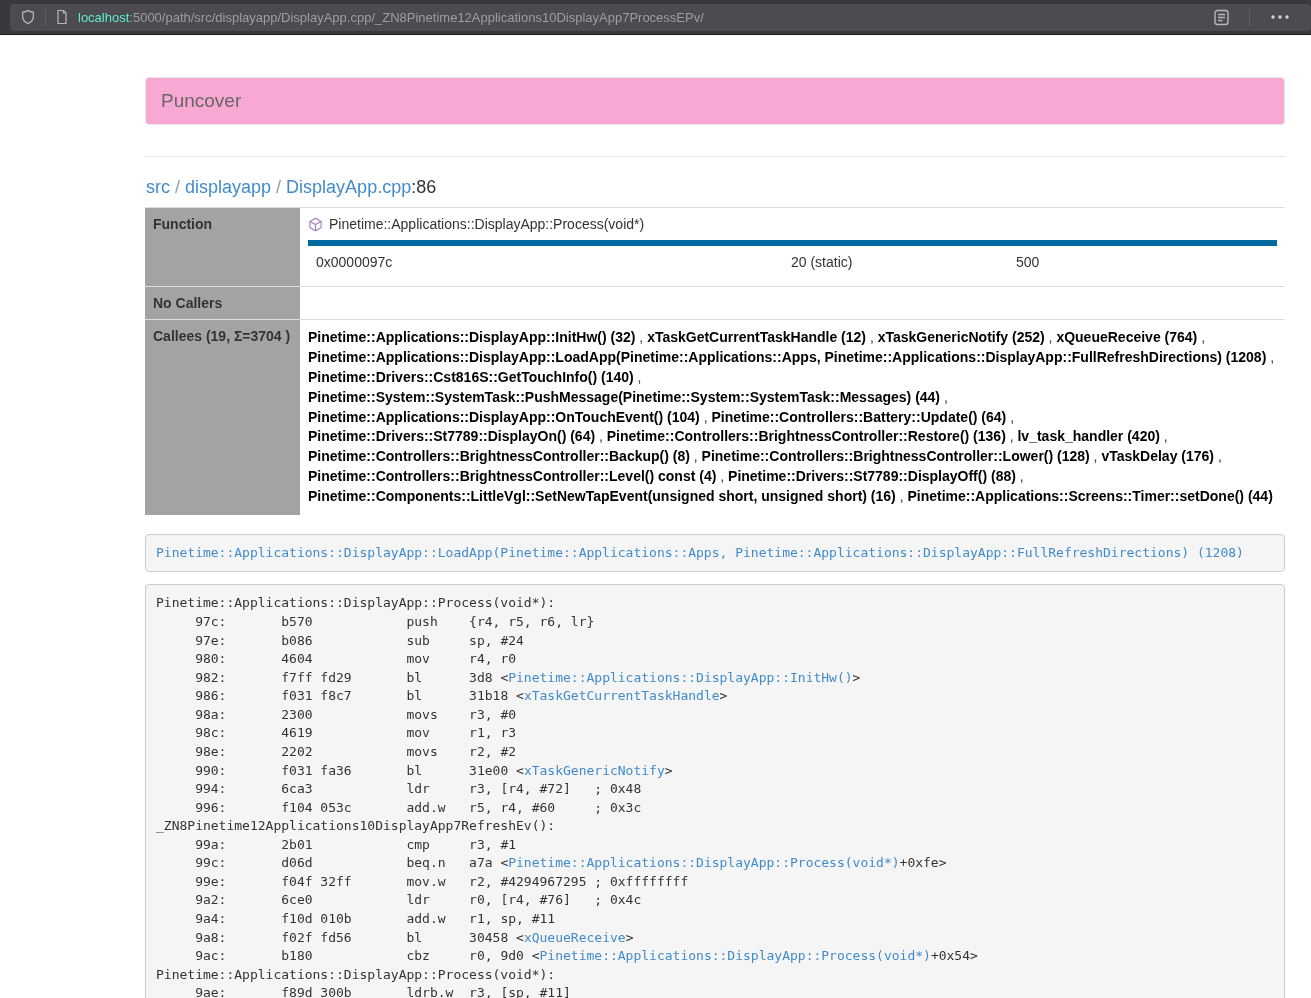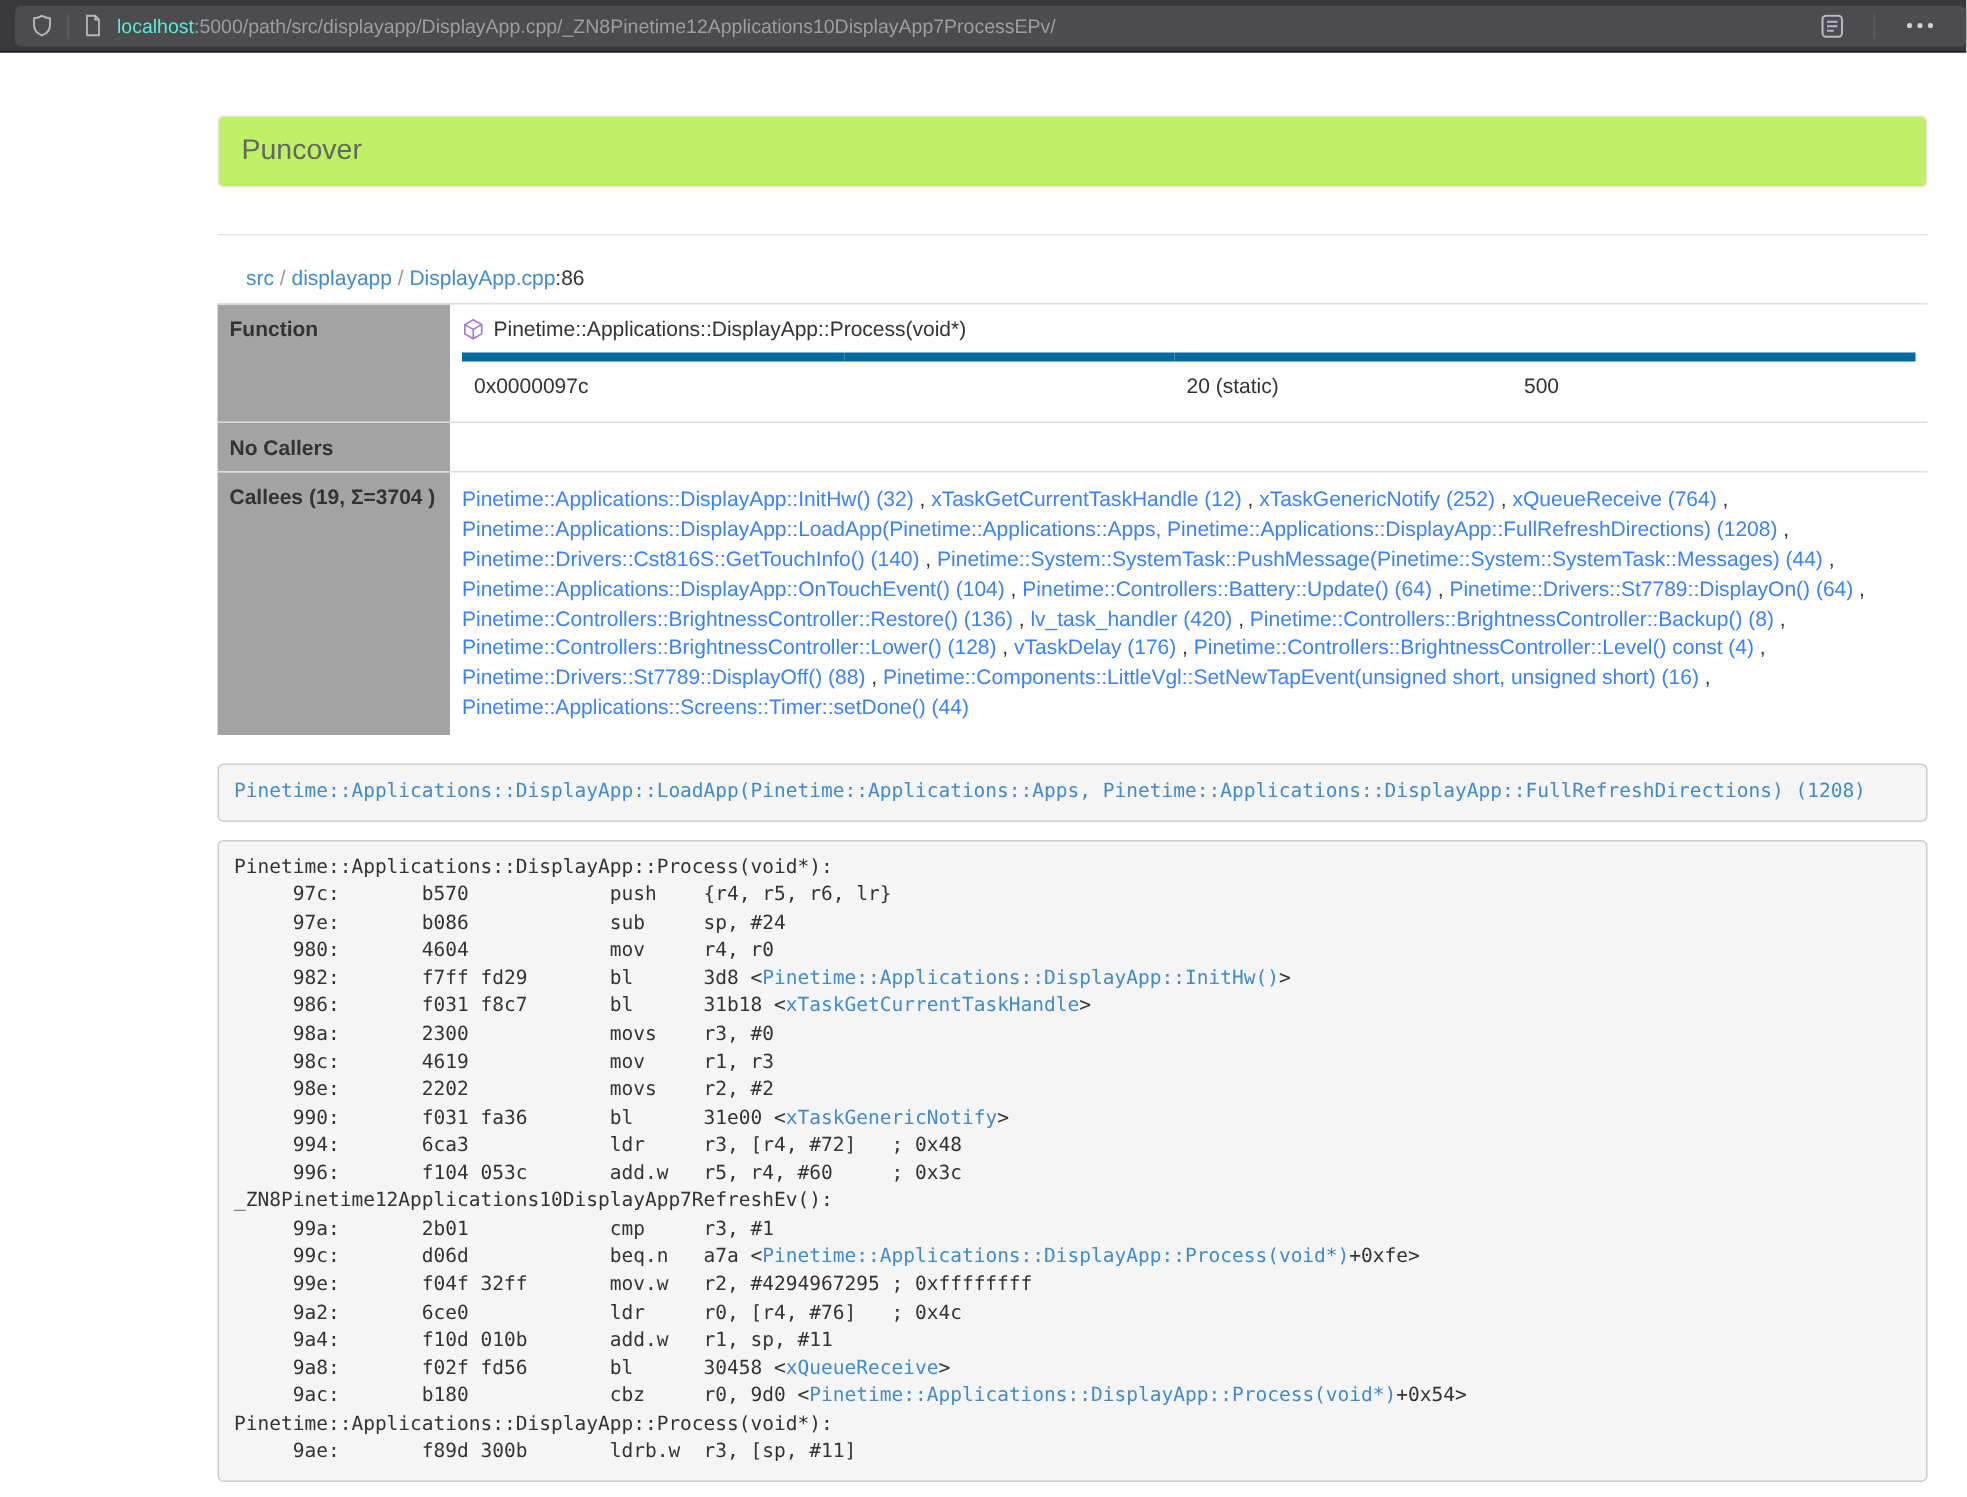--- a/index.html
+++ b/index.html
@@ -10,39 +10,39 @@
   .urlfield{flex:1;height:27px;background:#4b4b50;border-radius:4px;display:flex;align-items:center;padding:0 10px;min-width:0;}
   .url-icon{flex:0 0 auto;display:flex;align-items:center;}
   .url-div{flex:0 0 auto;width:1px;height:17px;background:#5f5f64;margin:0 9px;}
   .url-text{flex:1;font-size:13px;color:#9d9da2;white-space:nowrap;overflow:hidden;min-width:0;}
   .url-text .host{color:#5eead4;}
   .rdr{margin:0 10px 0 8px;}
   .dots{margin:0 12px;}
 
   
   .container{margin-left:145px;width:1140px;}
-  .navbar{margin-top:42px;height:48px;background:#bef264;border:1px solid #e7e7e7;border-radius:4px;box-sizing:border-box;display:flex;align-items:center;}
+  .navbar{margin-top:42px;height:48px;background:#f9a8d4;border:1px solid #e7e7e7;border-radius:4px;box-sizing:border-box;display:flex;align-items:center;}
   .brand{font-size:19px;color:#666;text-decoration:none;padding:0 15px;}
   hr.sep{border:0;border-top:1px solid #e5e5e5;margin:31px 0 0;}
 
-  .breadcrumb{margin:20px 0 9px 19px;font-size:14px;}
+  .breadcrumb{margin:20px 0 9px 1px;font-size:18px;}
   .breadcrumb a{color:#428bca;text-decoration:none;}
   .crumb-sep{color:#999;}
   .crumb-suffix{color:#333;}
 
   table.fn{width:100%;border-collapse:collapse;font-size:14px;}
   .fn > tbody > tr > th,.fn > tbody > tr > td{border-top:1px solid #ddd;padding:8px;text-align:left;vertical-align:top;}
   .fn th.lbl{font-weight:700;width:139px;background:#a3a3a3;white-space:nowrap;}
   .fn-name{display:flex;align-items:center;gap:6px;}
   .nested{width:100%;border-collapse:collapse;table-layout:fixed;margin-top:8px;font-size:14px;}
   .nested th{font-weight:700;border-top:1px solid #ddd;padding:8px;text-align:left;}
   .nested td{border-top:6px solid #0369a1;padding:8px;text-align:left;}
 
   .callees{line-height:1.42;}
-  .callees a{color:#3b82f6;text-decoration:none;white-space:nowrap;}
+  .callees a{color:#000000;text-decoration:none;white-space:nowrap;font-weight:bold;}
 
   .codebox{background:#f5f5f5;border:1px solid #ccc;border-radius:4px;padding:9px 10px;margin:19px 0 0;
            font-family:"DejaVu Sans Mono",monospace;font-size:13px;line-height:1.428;color:#333;
            white-space:pre;tab-size:8;-moz-tab-size:8;overflow:hidden;}
   .codebox a,.code-link{color:#428bca;text-decoration:none;}
   .asm{margin-top:12px;}
 </style>
 </head>
 <body>
 

